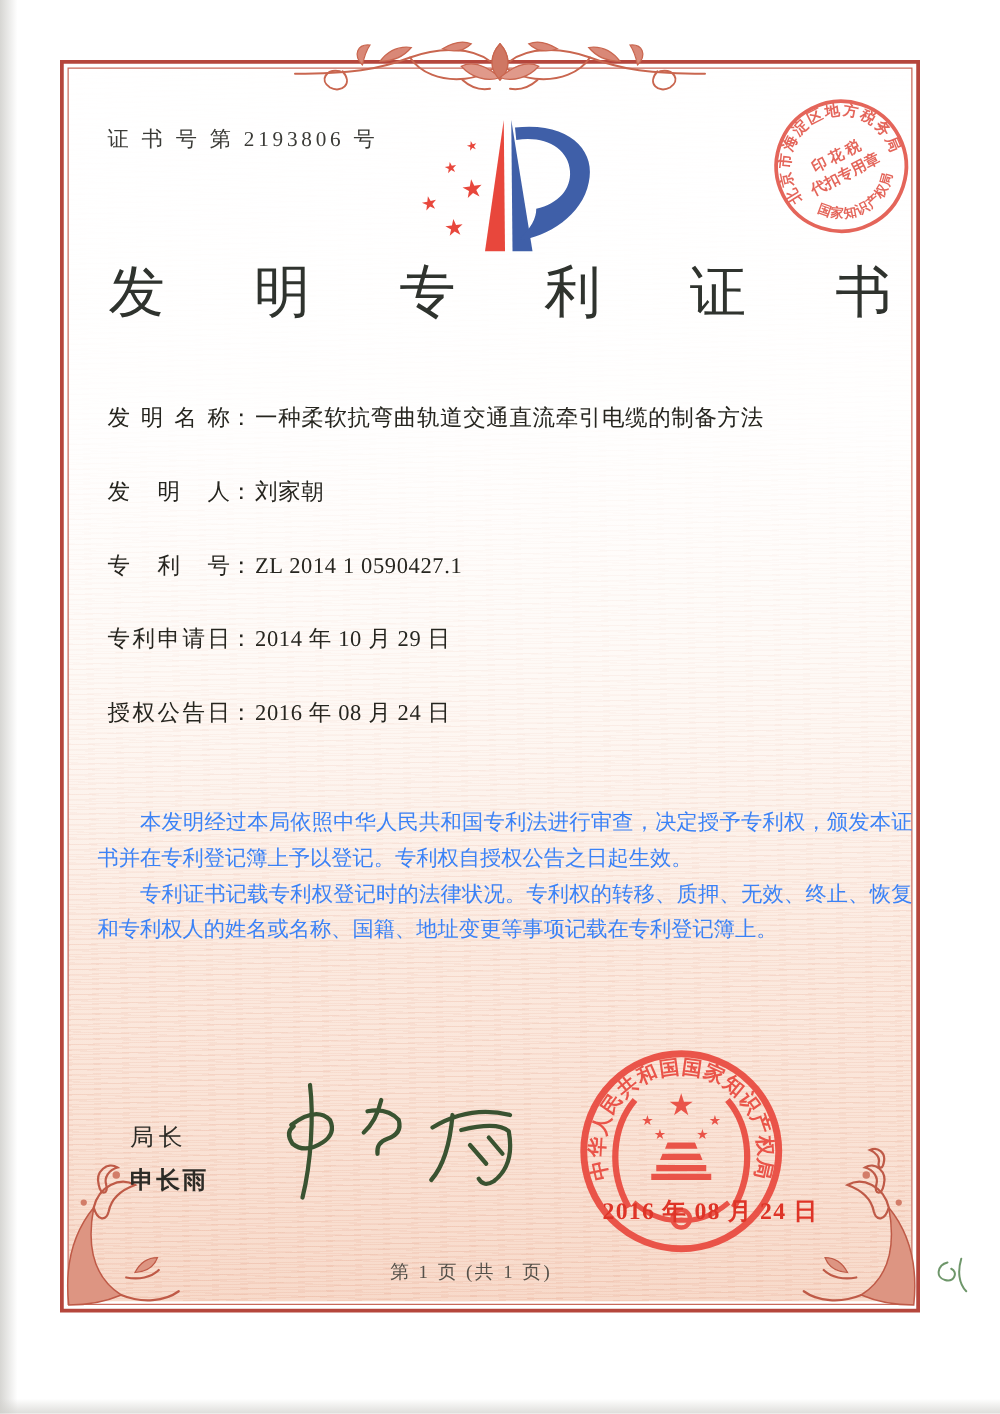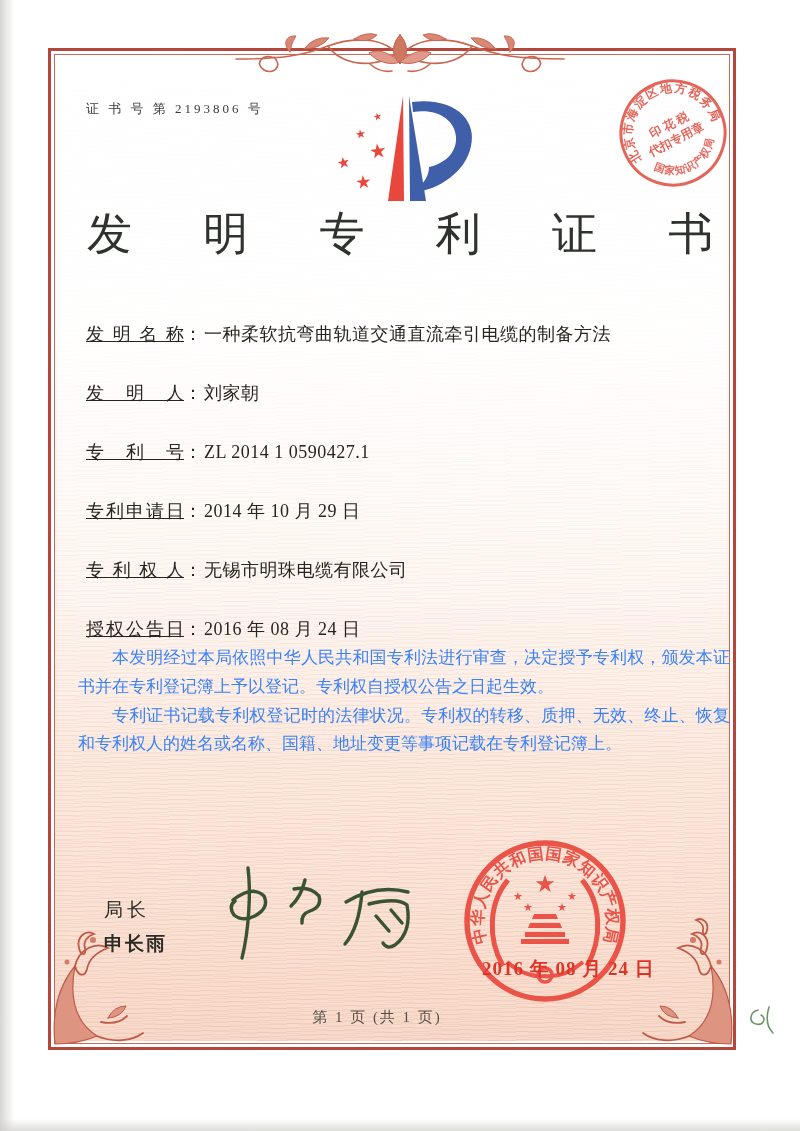--- a/index.html
+++ b/index.html
@@ -20,26 +20,26 @@
     border:1px solid #c96a5a;}
   
   .paper{position:absolute;left:55px;top:55px;width:674px;height:986px;
     background:
       linear-gradient(180deg,rgba(255,255,255,.97) 0%,rgba(255,255,255,.92) 28%,
         rgba(255,251,248,.6) 52%,rgba(253,235,226,.28) 72%,rgba(250,223,210,.08) 100%),
       repeating-linear-gradient(178deg,rgba(222,138,108,.16) 0px,rgba(222,138,108,.16) 1px,rgba(255,255,255,0) 1px,rgba(255,255,255,0) 4px),
       repeating-linear-gradient(2deg,rgba(214,124,94,.10) 0px,rgba(214,124,94,.10) 1px,rgba(255,255,255,0) 1px,rgba(255,255,255,0) 5px),
       linear-gradient(180deg,#ffffff 0%,#fdf6f1 45%,#fae4d7 82%,#f7d9c9 100%);}
   
-  .cert-no{position:absolute;left:86px;top:100px;font-size:13px;letter-spacing:3px;color:#3a3a36;}
+  .cert-no{position:absolute;left:86px;top:100px;font-size:17px;letter-spacing:3px;color:#3a3a36;}
   .title{position:absolute;left:0;right:0;top:204px;text-align:center;
     font-size:45px;letter-spacing:30px;padding-left:30px;color:#2f332e;font-weight:500;}
   .fields{position:absolute;left:86px;top:322px;right:60px;}
   .frow{margin:0 0 35px 0;font-size:18px;line-height:24px;color:#26251f;white-space:nowrap;}
-  .f-label{display:inline-block;width:98px;text-align:justify;text-align-last:justify;vertical-align:top;text-decoration:underline;}
+  .f-label{display:inline-block;width:98px;text-align:justify;text-align-last:justify;vertical-align:top;}
   .f-colon{display:inline-block;margin:0 2px 0 0;}
   .f-value{letter-spacing:.5px;}
   .paras{position:absolute;left:78px;top:644px;width:652px;
     font-size:17px;line-height:28.8px;text-align:justify;color:#3b82f6;}
   .paras p{margin:0;text-indent:2em;}
   .sig-role{position:absolute;left:104px;top:897px;font-size:19px;letter-spacing:4px;color:#2c2b26;}
   .sig-name{position:absolute;left:104px;top:931px;font-size:19px;letter-spacing:2px;color:#2c2b26;font-weight:bold;}
   .signature-svg{position:absolute;left:213px;top:858px;}
   .footer{position:absolute;left:0;right:46px;top:1008px;text-align:center;
     font-size:15px;letter-spacing:2px;color:#55514a;}
@@ -148,23 +148,20 @@
     <span class="f-label">发明名称</span><span class="f-colon">：</span><span class="f-value">一种柔软抗弯曲轨道交通直流牵引电缆的制备方法</span>
   </div>
   <div class="frow">
     <span class="f-label">发明人</span><span class="f-colon">：</span><span class="f-value">刘家朝</span>
   </div>
   <div class="frow">
     <span class="f-label">专利号</span><span class="f-colon">：</span><span class="f-value">ZL 2014 1 0590427.1</span>
   </div>
   <div class="frow">
     <span class="f-label">专利申请日</span><span class="f-colon">：</span><span class="f-value">2014 年 10 月 29 日</span>
-  </div>
-  <div class="frow">
-    <span class="f-label">专利权人</span><span class="f-colon">：</span><span class="f-value">无锡市明珠电缆有限公司</span>
   </div>
   <div class="frow">
     <span class="f-label">授权公告日</span><span class="f-colon">：</span><span class="f-value">2016 年 08 月 24 日</span>
   </div>
 </div>
 
 <div class="paras">
   <p>本发明经过本局依照中华人民共和国专利法进行审查，决定授予专利权，颁发本证书并在专利登记簿上予以登记。专利权自授权公告之日起生效。</p>
   <p>专利证书记载专利权登记时的法律状况。专利权的转移、质押、无效、终止、恢复和专利权人的姓名或名称、国籍、地址变更等事项记载在专利登记簿上。</p>
 </div>

